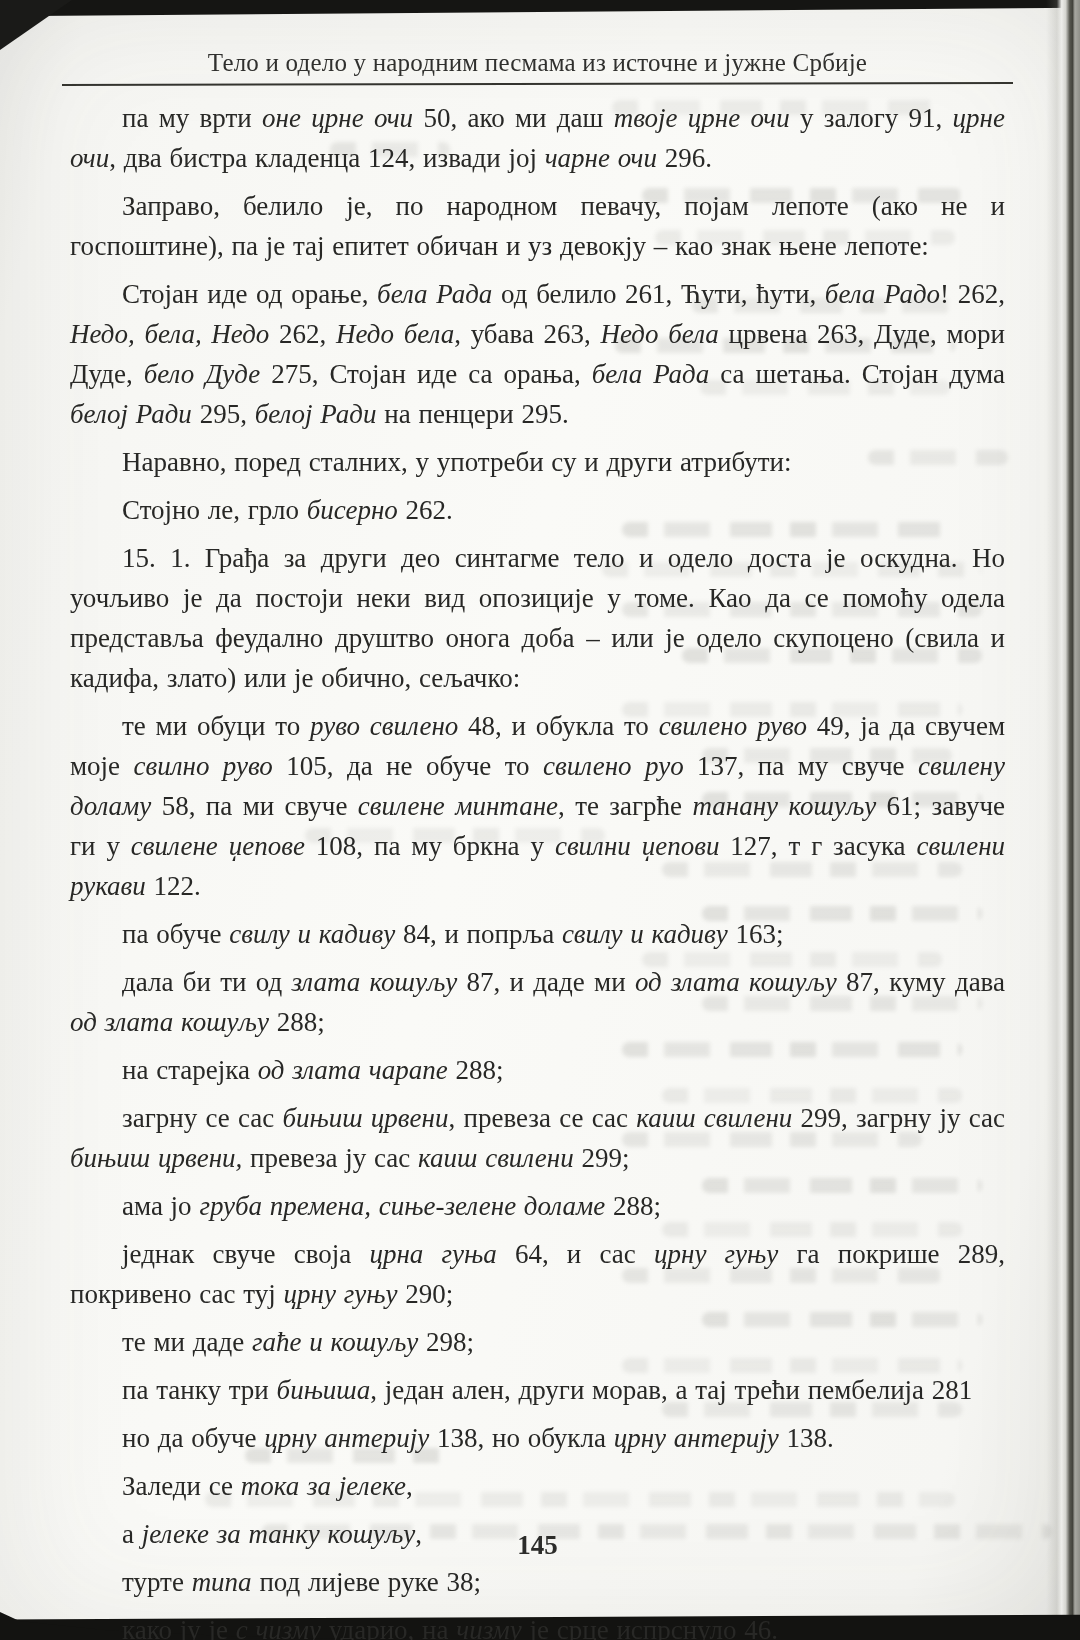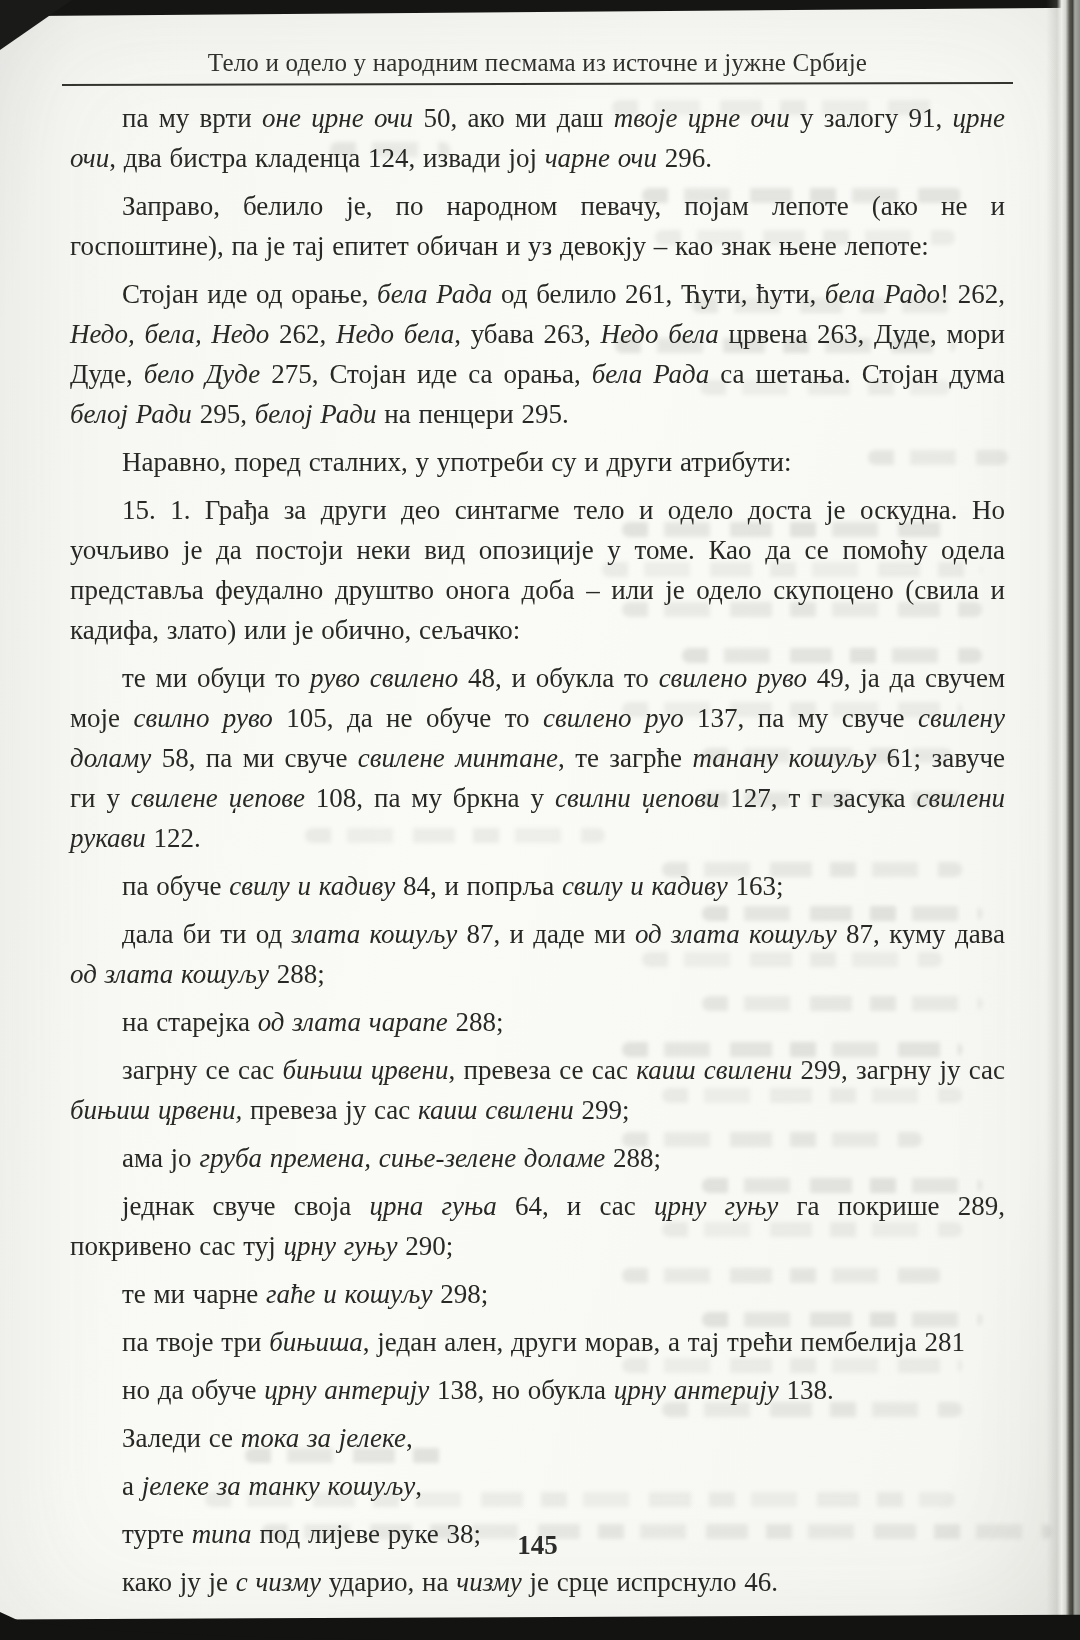--- a/index.html
+++ b/index.html
@@ -89,30 +89,31 @@
     </div>
 
   <div class="page-inner">
     <div class="running-header">Тело и одело у народним песмама из источне и јужне Србије</div>
     <div class="header-rule"></div>
     <div class="body-text">
         <p><span>па му врти </span><span class="it">оне црне очи</span><span> 50, ако ми даш </span><span class="it">твоје црне очи</span><span> у залогу 91, </span><span class="it">црне очи</span><span>, два бистра кладенца 124, извади јој </span><span class="it">чарне очи</span><span> 296.</span></p>
         <p><span>Заправо, белило је, по народном певачу, појам лепоте (ако не и госпоштине), па је тај епитет обичан и уз девокју – као знак њене лепоте:</span></p>
         <p><span>Стојан иде од орање, </span><span class="it">бела Рада</span><span> од белило 261, Ћути, ћути, </span><span class="it">бела Радо</span><span>! 262, </span><span class="it">Недо, бела, Недо</span><span> 262, </span><span class="it">Недо бела</span><span>, убава 263, </span><span class="it">Недо бела</span><span> црвена 263, Дуде, мори Дуде, </span><span class="it">бело Дуде</span><span> 275, Стојан иде са орања, </span><span class="it">бела Рада</span><span> са шетања. Стојан дума </span><span class="it">белој Ради</span><span> 295, </span><span class="it">белој Ради</span><span> на пенцери 295.</span></p>
         <p><span>Наравно, поред сталних, у употреби су и други атрибути:</span></p>
+        <p><span>Стојно ле, грло </span><span class="it">бисерно</span><span> 262.</span></p>
         <p><span>15. 1. Грађа за други део синтагме тело и одело доста је оскудна. Но уочљиво је да постоји неки вид опозиције у томе. Као да се помоћу одела представља феудално друштво онога доба – или је одело скупоцено (свила и кадифа, злато) или је обично, сељачко:</span></p>
         <p><span>те ми обуци то </span><span class="it">руво свилено</span><span> 48, и обукла то </span><span class="it">свилено руво</span><span> 49, ја да свучем моје </span><span class="it">свилно руво</span><span> 105, да не обуче то </span><span class="it">свилено руо</span><span> 137, па му свуче </span><span class="it">свилену доламу</span><span> 58, па ми свуче </span><span class="it">свилене минтане</span><span>, те загрће </span><span class="it">танану кошуљу</span><span> 61; завуче ги у </span><span class="it">свилене џепове</span><span> 108, па му бркна у </span><span class="it">свилни џепови</span><span> 127, т г засука </span><span class="it">свилени рукави</span><span> 122.</span></p>
         <p><span>па обуче </span><span class="it">свилу и кадиву</span><span> 84, и попрља </span><span class="it">свилу и кадиву</span><span> 163;</span></p>
         <p><span>дала би ти од </span><span class="it">злата кошуљу</span><span> 87, и даде ми </span><span class="it">од злата кошуљу</span><span> 87, куму дава </span><span class="it">од злата кошуљу</span><span> 288;</span></p>
         <p><span>на старејка </span><span class="it">од злата чарапе</span><span> 288;</span></p>
         <p><span>загрну се сас </span><span class="it">бињиш црвени</span><span>, превеза се сас </span><span class="it">каиш свилени</span><span> 299, загрну ју сас </span><span class="it">бињиш црвени,</span><span> превеза ју сас </span><span class="it">каиш свилени</span><span> 299;</span></p>
         <p><span>ама јо </span><span class="it">груба премена, сиње-зелене доламе</span><span> 288;</span></p>
         <p><span>једнак свуче своја </span><span class="it">црна гуња</span><span> 64, и сас </span><span class="it">црну гуњу</span><span> га покрише 289, покривено сас туј </span><span class="it">црну гуњу</span><span> 290;</span></p>
-        <p><span>те ми чарне </span><span class="it">гаће и кошуљу</span><span> 298;</span></p>
-        <p><span>па твоје три </span><span class="it">бињиша</span><span>, један ален, други морав, а тај трећи пембелија 281</span></p>
+        <p><span>те ми даде </span><span class="it">гаће и кошуљу</span><span> 298;</span></p>
+        <p><span>па танку три </span><span class="it">бињиша</span><span>, један ален, други морав, а тај трећи пембелија 281</span></p>
         <p><span>но да обуче </span><span class="it">црну антерију</span><span> 138, но обукла </span><span class="it">црну антерију</span><span> 138.</span></p>
         <p><span>Заледи се </span><span class="it">тока за јелеке</span><span>,</span></p>
         <p><span>а </span><span class="it">јелеке за танку кошуљу</span><span>,</span></p>
         <p><span>турте </span><span class="it">типа</span><span> под лијеве руке 38;</span></p>
         <p><span>како ју је </span><span class="it">с чизму</span><span> ударио, на </span><span class="it">чизму</span><span> је срце испрснуло 46.</span></p>
       </div>
   </div>
 
   <div class="page-number">145</div>
 

